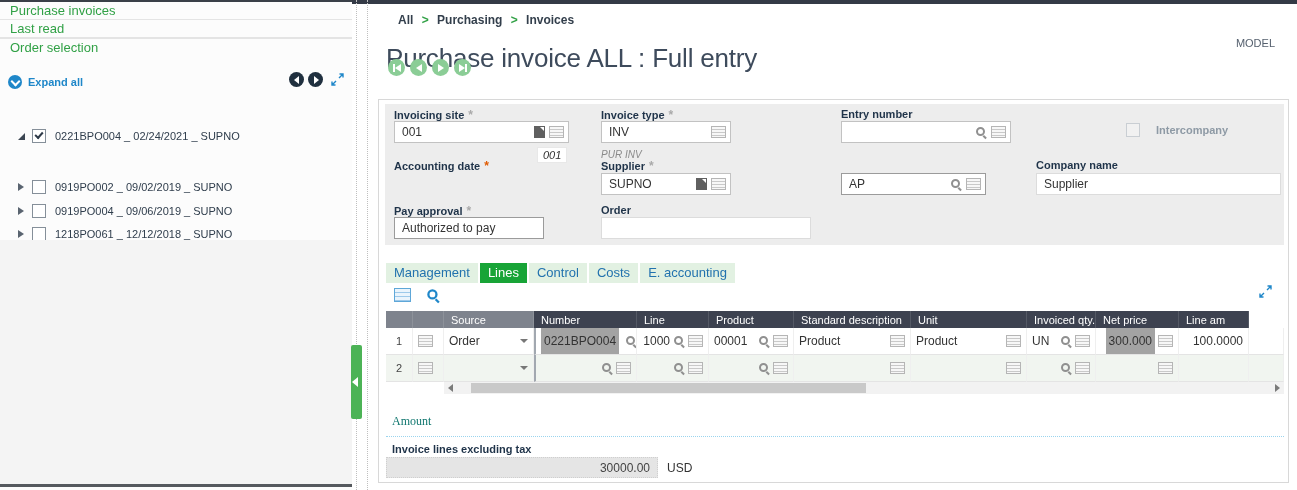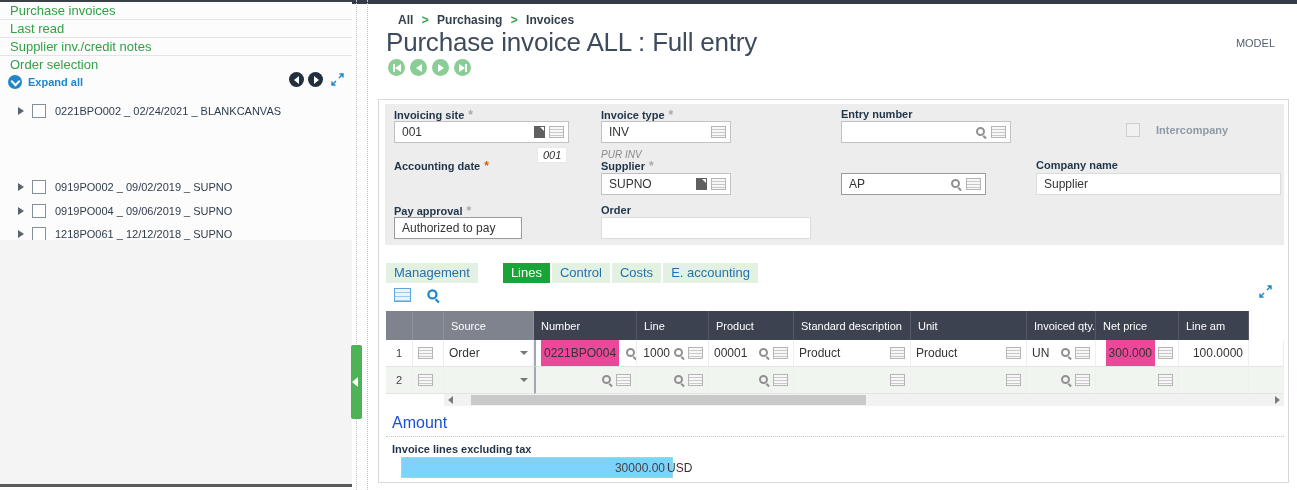--- a/index.html
+++ b/index.html
@@ -43,21 +43,21 @@
   .sep-dots{position:absolute;left:356px;top:0;width:10px;height:490px;
             border-left:1px dotted #bfbfbf;border-right:1px dotted #bfbfbf;}
   .green-handle{position:absolute;left:351px;top:345px;width:11px;height:74px;background:#4cb356;border-radius:2px;cursor:pointer;}
   .green-handle::after{content:"";position:absolute;left:1px;top:50%;margin-top:-5px;width:0;height:0;
       border-top:5px solid transparent;border-bottom:5px solid transparent;border-right:6px solid #fff;}
 
   
   .breadcrumb{position:absolute;left:398px;top:13px;font-size:12px;font-weight:700;color:#333f4c;}
   .bc-sep{color:#31a146;margin:0 5px;font-weight:700;}
   .bc-item{cursor:pointer;}
-  .page-title{position:absolute;left:386px;top:27px;font-size:26px;color:#3e4b5c;font-weight:400;letter-spacing:-0.2px;}
+  .page-title{position:absolute;left:386px;top:43px;font-size:26px;color:#3e4b5c;font-weight:400;letter-spacing:-0.2px;}
   .model-label{position:absolute;right:22px;top:37px;font-size:11px;color:#55606e;}
   .nav-row{position:absolute;left:388px;top:59px;display:flex;gap:5px;}
   .nav-c{width:17px;height:17px;border-radius:50%;background:#8bcd96;display:inline-flex;align-items:center;justify-content:center;cursor:pointer;}
   .nt-l{width:0;height:0;border-top:4px solid transparent;border-bottom:4px solid transparent;border-right:6px solid #fff;}
   .nt-r{width:0;height:0;border-top:4px solid transparent;border-bottom:4px solid transparent;border-left:6px solid #fff;}
   .nbar{width:2px;height:8px;background:#fff;}
 
   
   .panel{position:absolute;left:378px;top:99px;width:911px;height:384px;background:#fff;border:1px solid #d8d8d8;box-sizing:border-box;}
   .form-bg{position:absolute;left:6px;top:4px;width:899px;height:141px;background:#ededed;}
@@ -88,90 +88,89 @@
   .icon-mag{position:relative;width:12px;height:12px;display:inline-block;color:#909090;flex:none;}
   .icon-mag::before{content:"";position:absolute;left:1px;top:1px;width:5px;height:5px;border:2px solid currentColor;border-radius:50%;}
   .icon-mag::after{content:"";position:absolute;left:9px;top:9px;width:4px;height:2px;background:currentColor;
       transform:rotate(45deg);transform-origin:0 0;}
   .icon-mag.blue{color:#1f87c9;transform:scale(1.15);}
   .caret{width:0;height:0;border-left:4px solid transparent;border-right:4px solid transparent;border-top:4px solid #777;flex:none;}
 
   
   .tabs{position:absolute;left:7px;top:163px;display:flex;gap:2px;}
   .tab{height:20px;line-height:20px;padding:0 8px;font-size:13px;background:#e2f1e2;color:#2272ae;cursor:pointer;white-space:nowrap;}
-  .tab.active{background:#18a437;color:#fff;margin-left:23px;}
+  .tab.active{background:#18a437;color:#fff;}
 
   
   .gtoolbar{position:absolute;left:15px;top:188px;display:flex;align-items:center;gap:16px;}
   .texpand{position:absolute;right:16px;top:185px;}
   .tbl{position:absolute;left:7px;top:211px;width:898px;overflow:hidden;}
   .grow{display:grid;grid-template-columns:27px 31px 90px 103px 72px 85px 117px 116px 69px 83px 70px 35px;}
-  .hcell{height:29px;display:flex;align-items:center;padding:0 7px;box-sizing:border-box;overflow:hidden;white-space:nowrap;
+  .hcell{height:17px;display:flex;align-items:center;padding:0 7px;box-sizing:border-box;overflow:hidden;white-space:nowrap;
          background:#3d4250;color:#fff;font-size:11px;border-right:1px solid rgba(255,255,255,0.12);}
   .hcell.frozen{background:#7e838d;}
   .dcell{height:27px;display:flex;align-items:center;padding:0 5px;gap:3px;box-sizing:border-box;overflow:hidden;
          white-space:nowrap;font-size:12px;color:#333;border-right:1px solid #efefef;border-bottom:1px solid #e4e4e4;}
   .r2 .dcell{background:#f1f5f0;}
   .div-l{border-left:2px solid #a2a8b0;}
   .sp{flex:1;}
   .cnum{justify-content:center;color:#444;font-size:11px;}
-  .hl-cell{background:#ec4899;padding:15px 3px;}
+  .hl-cell{background:#a3a3a3;padding:15px 3px;}
   .hscroll{position:relative;margin-left:58px;width:840px;height:12px;background:#f2f2f2;}
   .sarr{position:absolute;top:2px;width:0;height:0;cursor:pointer;}
   .sarr.left{left:4px;border-top:4px solid transparent;border-bottom:4px solid transparent;border-right:5px solid #7a7a7a;}
   .sarr.right{right:4px;border-top:4px solid transparent;border-bottom:4px solid transparent;border-left:5px solid #7a7a7a;}
   .sthumb{position:absolute;left:27px;top:1px;width:395px;height:10px;background:#c9c9c9;cursor:pointer;}
 
   
-  .amount-title{position:absolute;left:13px;top:314px;font-size:16px;color:#1d4ed8;}
+  .amount-title{position:absolute;left:13px;top:314px;font-size:12px;color:#0f766e;font-family:Liberation Serif, serif;}
   .amount-rule{position:absolute;left:7px;top:336px;width:898px;border-bottom:1px dotted #9ad4ee;}
   .amount-label{position:absolute;left:13px;top:343px;font-size:11px;font-weight:700;color:#1f3349;}
-  .amount-ctrl{position:absolute;left:22px;top:357px;width:272px;height:21px;border:1px dotted #cfcfcf;background:#7dd3fc;box-sizing:border-box;display:flex;}
+  .amount-ctrl{position:absolute;left:7px;top:357px;width:272px;height:21px;border:1px dotted #cfcfcf;background:#e5e5e5;box-sizing:border-box;display:flex;}
   .amount-ctrl .bare{text-align:right;padding-right:7px;color:#444;}
   .currency{position:absolute;left:288px;top:361px;font-size:12px;color:#333;}
 </style>
 </head>
 <body>
 
 <div class="stage">
 
   <div class="topline-left"></div>
   <div class="topbar-main"></div>
 
   <div class="sidebar">
     <div class="menu-item">Purchase invoices</div>
     <div class="menu-sep"></div>
     <div class="menu-item">Last read</div>
     <div class="menu-sep"></div>
-    <div class="menu-item">Supplier inv./credit notes</div>
     <div class="menu-sep"></div>
     <div class="menu-item">Order selection</div>
 
     <div class="expand-row">
       <span class="icon-chev-circle"></span>
       <span class="expand-label">Expand all</span>
       <span class="side-nav">
         <span class="mini-c">
             <span class="t-l-s"></span>
           </span>
         <span class="mini-c">
             <span class="t-r-s"></span>
           </span>
         <svg class="exp-svg" width="13" height="13" viewBox="0 0 13 13">
           <path d="M8 5 L12 1 M8.5 1 H12 V4.5 M5 8 L1 12 M1 8.5 V12 H4.5" stroke="#1f87c9" stroke-width="1.4" fill="none"></path>
         </svg>
       </span>
     </div>
 
-    <div class="tree-row" style="top:98px">
+    <div class="tree-row" style="top:123px">
       <span class="exp-slot">
-          <span class="tri-closed"></span>
+          <span class="tri-open"></span>
         </span>
-      <span class="chk"></span>
-      <span class="tree-label">0221BPO002 _ 02/24/2021 _ BLANKCANVAS</span>
+      <span class="chk checked"></span>
+      <span class="tree-label">0221BPO004 _ 02/24/2021 _ SUPNO</span>
     </div>
     <div class="tree-row" style="top:174px">
       <span class="exp-slot">
           <span class="tri-closed"></span>
         </span>
       <span class="chk"></span>
       <span class="tree-label">0919PO002 _ 09/02/2019 _ SUPNO</span>
     </div>
     <div class="tree-row" style="top:198px">
       <span class="exp-slot">
@@ -280,21 +279,21 @@
     <div class="flabel" style="left:657px;top:59px">
       <span>Company name</span>
     </div>
     <div class="ctrl light" style="left:657px;top:73px;width:245px">
       <input class="bare" value="Supplier" style="">
     </div>
 
     <div class="flabel" style="left:15px;top:104px">
       <span>Pay approval</span><span class="ast">*</span>
     </div>
-    <div class="ctrl strong" style="left:15px;top:117px;width:128px">
+    <div class="ctrl strong" style="left:15px;top:117px;width:150px">
       <input class="bare" value="Authorized to pay" style="">
     </div>
 
     <div class="flabel" style="left:222px;top:104px">
       <span>Order</span>
     </div>
     <div class="ctrl light" style="left:222px;top:117px;width:210px">
       <input class="bare" value="" style="">
     </div>
 

